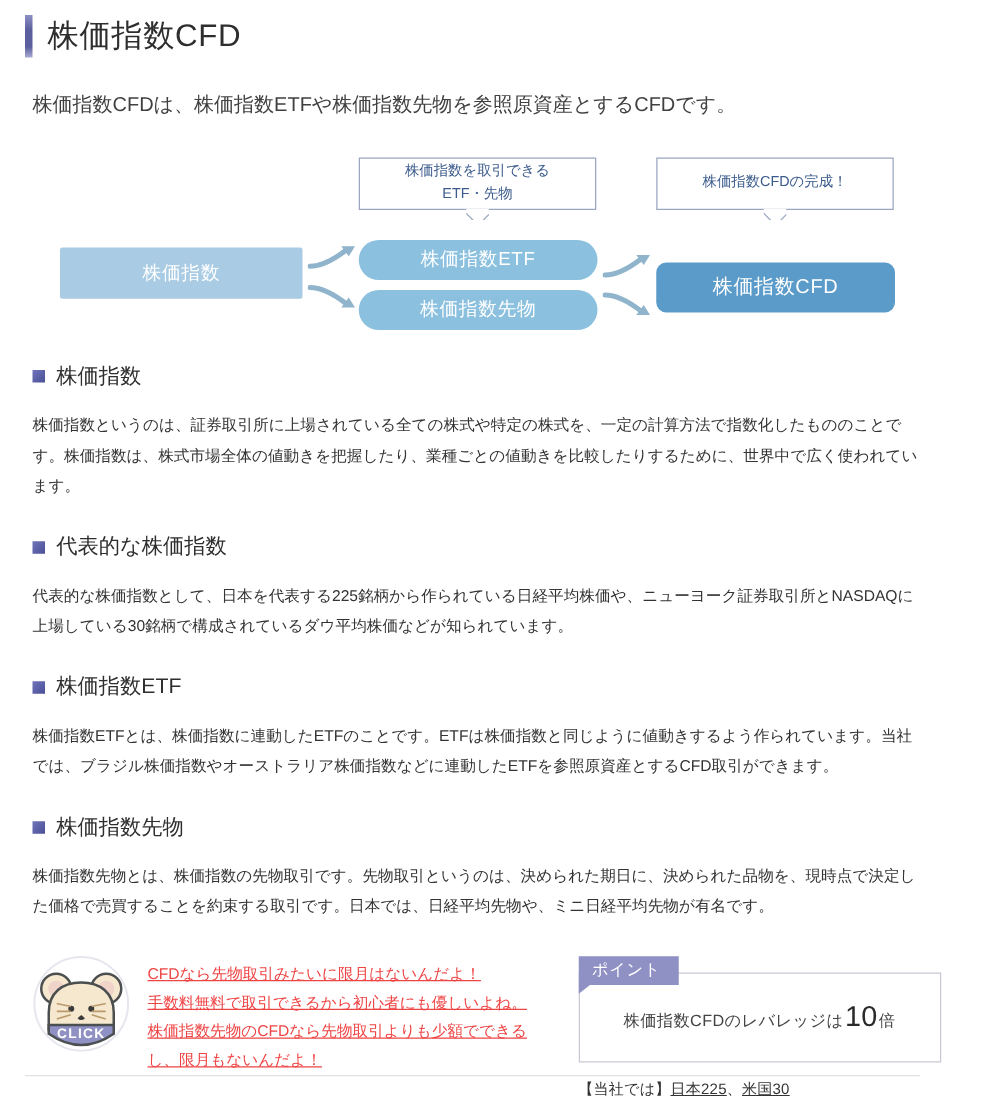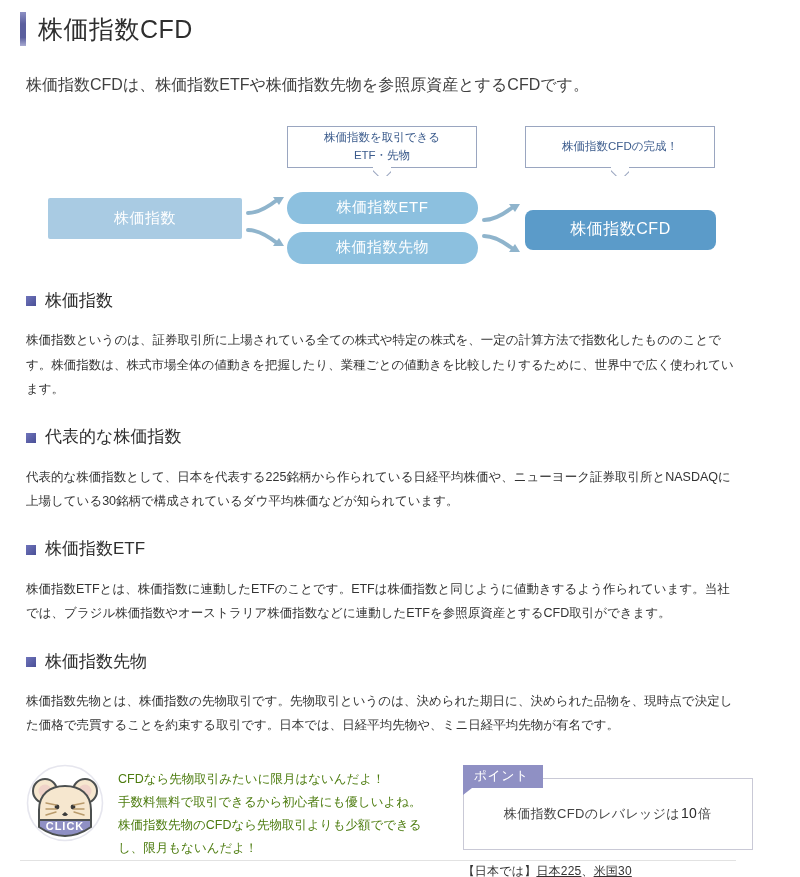--- a/index.html
+++ b/index.html
@@ -190,23 +190,24 @@
   .mascot {
     width: 78px;
     height: 78px;
     flex: 0 0 auto;
     margin-right: 14px;
   }
   .mascot svg { display: block; }
   .mascot-speech {
     font-size: 12.5px;
     line-height: 1.85;
-    color: #4d7c0f;
+    color: #ef4444;
     padding-top: 4px;
     white-space: pre-line;
+    text-decoration: underline;
   }
 
   .point-block {
     margin-left: 41px;
     flex: 0 0 auto;
     width: 290px;
   }
   .point-box {
     position: relative;
     box-sizing: border-box;
@@ -236,21 +237,21 @@
     bottom: -7px;
     border-left: 9px solid #8f90c4;
     border-bottom: 7px solid transparent;
   }
   .point-text {
     font-size: 13px;
     color: #444444;
     letter-spacing: 0.3px;
   }
   .point-text .big {
-    font-size: 14px;
+    font-size: 23px;
     color: #2a2a2a;
     padding: 0 1px;
   }
   .related {
     margin-top: 13px;
     font-size: 12px;
     color: #333333;
     letter-spacing: 0.2px;
   }
   .related a {
@@ -379,20 +380,20 @@
 株価指数先物のCFDなら先物取引よりも少額でできる
 し、限月もないんだよ！</div>
     </div>
 
     <div class="point-block">
       <div class="point-box">
         <span class="point-tag">ポイント</span>
         <span class="point-text"><span>株価指数CFDのレバレッジは</span><span class="big">10</span><span>倍</span></span>
       </div>
       <div class="related">
-        <span>【日本では】</span><a href="#">日本225</a><span>、</span><a href="#">米国30</a>
+        <span>【当社では】</span><a href="#">日本225</a><span>、</span><a href="#">米国30</a>
       </div>
     </div>
 
   </div>
 
   <div class="footer-rule"></div>
 </div>
 
 </body></html>

